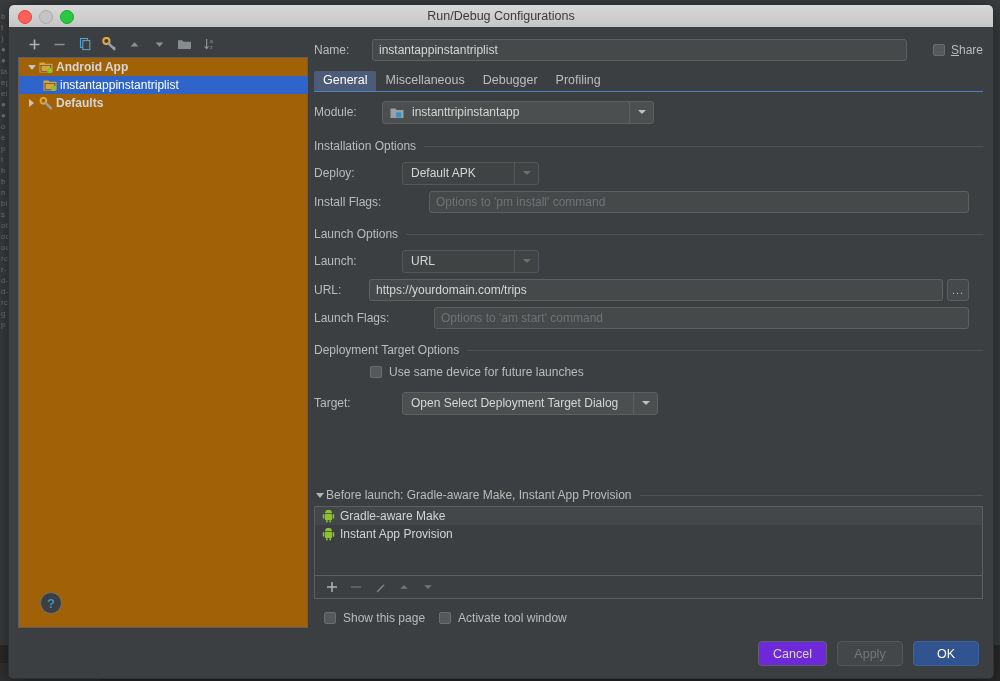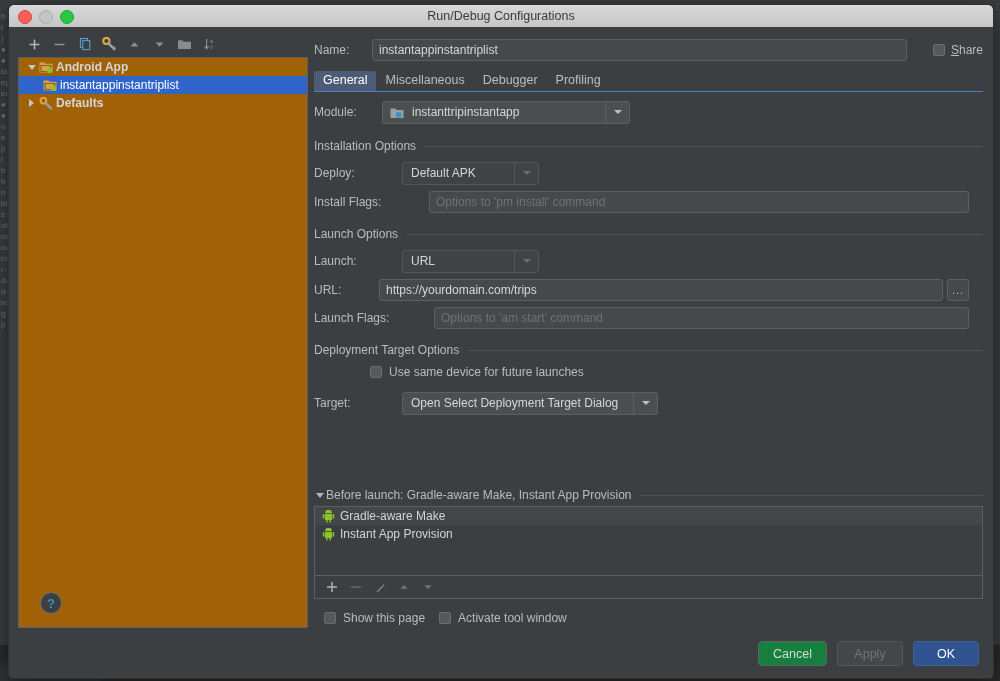--- a/index.html
+++ b/index.html
@@ -112,21 +112,21 @@
 
   
   .bl-list{border:1px solid #5e6060;background:#3c3f41;height:68px;position:relative;}
   .bl-row{height:18px;line-height:18px;display:flex;align-items:center;padding-left:5px;font-size:12px;color:#d3d3d3;}
   .bl-row.hl{background:#43474a;}
   .bl-toolbar{border:1px solid #5e6060;border-top:none;height:22px;display:flex;align-items:center;padding-left:6px;gap:2px;}
   .bl-tb{width:22px;height:18px;display:flex;align-items:center;justify-content:center;}
 
   
   .btnbar{position:absolute;right:14px;bottom:12px;display:flex;gap:10px;align-items:center;}
-  .btn{height:25px;min-width:66px;border-radius:4px;border:1px solid #5e6264;background:#15803d;
+  .btn{height:25px;min-width:66px;border-radius:4px;border:1px solid #5e6264;background:#6d28d9;
     color:#d8d8d8;font-size:12.5px;display:flex;align-items:center;justify-content:center;padding:0 14px;box-sizing:border-box;}
   .btn.disabled{color:#73777a;background:#43474a;border-color:#545859;}
   .btn.primary{background:#31538f;border:1px solid #3c639f;color:#ffffff;}
 </style>
 </head>
 <body>
 
 <div id="ide-background">
   <div class="bg-tabbar" id="bg-tabbar"><span class="bg-tab" style="margin-left: 200px;"><span class="dot" style="background: rgb(90, 95, 98);"></span><span>nimbrasi</span></span><span class="bg-tab"><span class="dot" style="background: rgb(62, 196, 109);"></span><span>instantapp</span></span><span class="bg-tab"><span class="dot" style="background: rgb(53, 146, 196);"></span><span>DetailsActivity.java</span></span><span class="bg-tab"><span class="dot" style="background: rgb(53, 146, 196);"></span><span>IntentHelper.java</span></span><span class="bg-tab"><span class="dot" style="background: rgb(53, 146, 196);"></span><span>MainActivity.java</span></span><span class="bg-tab"><span class="dot" style="background: rgb(90, 95, 98);"></span><span>Assistant</span></span></div>
   <div class="bg-left-tree" id="bg-left-tree">
@@ -319,21 +319,21 @@
             <div class="tab active">General</div>
             <div class="tab">Miscellaneous</div>
             <div class="tab">Debugger</div>
             <div class="tab">Profiling</div>
           </div>
         <div class="tab-underline"></div>
       </div>
 
       <div class="row" style="height:30px;margin-top:5px;">
         <div class="lbl" style="width:58px;">Module:</div>
-        <div class="combo" style="margin-left:10px;width:248px;">
+        <div class="combo" style="margin-left:10px;width:272px;">
           <span style="display:inline-flex;align-items:center;padding-left:7px;">
             <svg width="14" height="13" viewBox="0 0 14 13">
               <path d="M0.5 2.5h5l1 1.4h7v8H0.5z" fill="#9aa0a3"></path>
               <rect x="6.2" y="6.4" width="5" height="5" fill="#3592c4"></rect>
             </svg>
           </span>
           <span class="val">instanttripinstantapp</span>
           <span class="arrow">
               <span class="tri"></span>
             </span>
@@ -370,21 +370,21 @@
         <div class="combo flat" style="margin-left:10px;width:137px;">
           <span class="val">URL</span>
           <span class="arrow">
               <span class="tri dim"></span>
             </span>
         </div>
       </div>
 
       <div class="row" style="height:26px;margin-top:2px;">
         <div class="lbl" style="width:55px;">URL:</div>
-        <div class="field" style="margin-left:10px;flex:1;">https://yourdomain.com/trips</div>
+        <div class="field" style="flex:1;">https://yourdomain.com/trips</div>
         <div class="field" style="width:22px;margin-left:4px;margin-right:14px;padding:0;display:flex;align-items:center;justify-content:center;font-size:11px;color:#bbb;letter-spacing:1px;">...</div>
       </div>
 
       <div class="row" style="height:26px;margin-top:2px;">
         <div class="lbl" style="width:110px;">Launch Flags:</div>
         <div class="field ph" style="margin-left:10px;flex:1;margin-right:14px;">Options to 'am start' command</div>
       </div>
 
       <div class="grp-title" style="margin-top:12px;">
         <span>Deployment Target Options</span>

